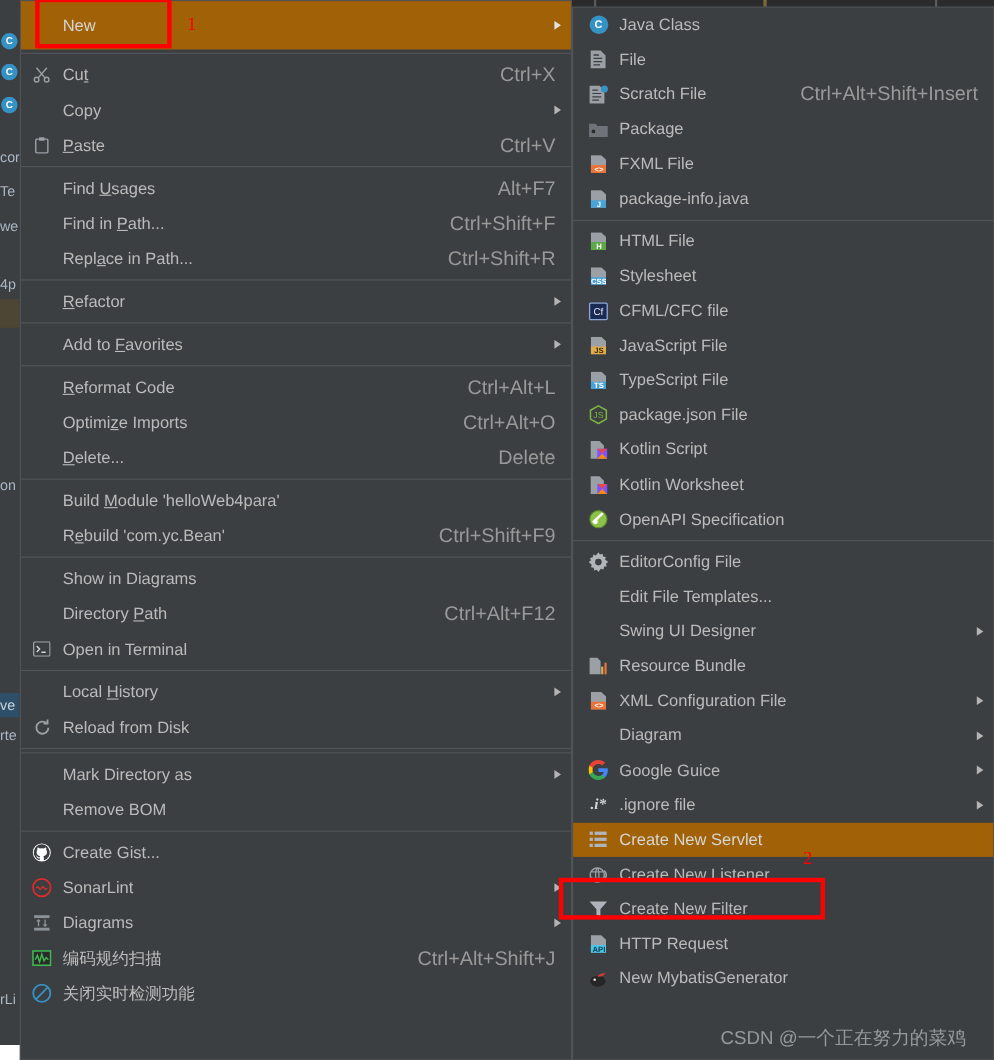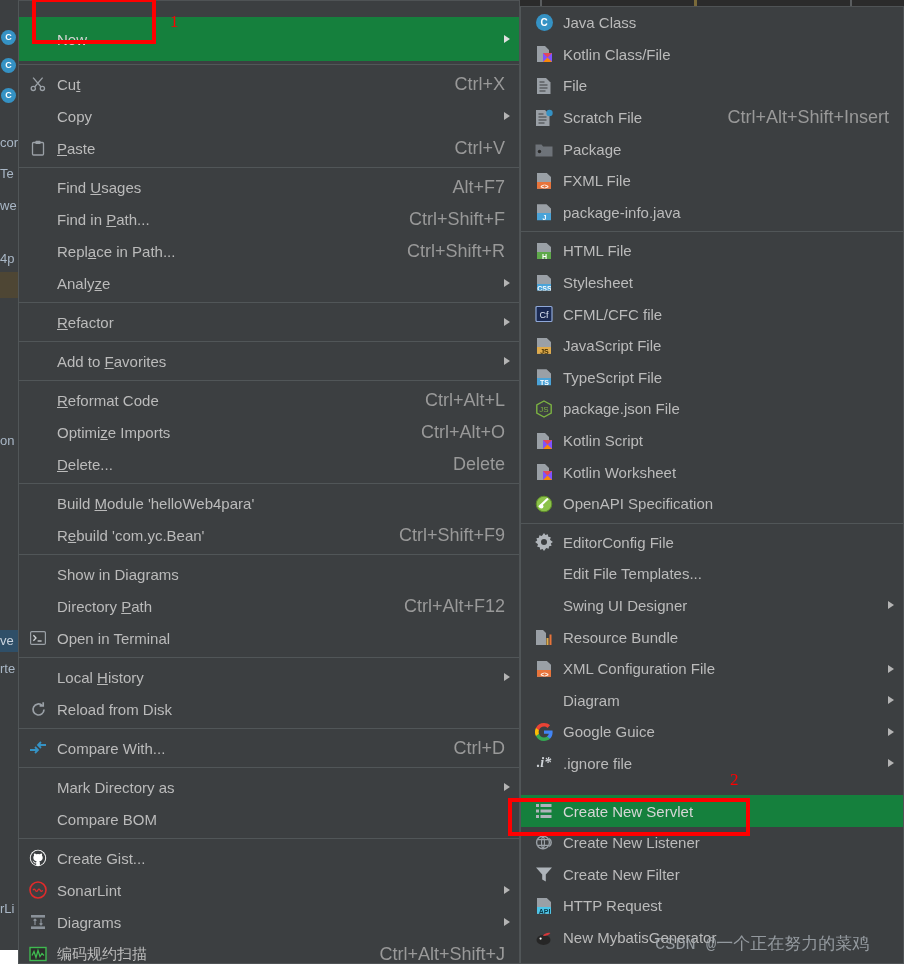--- a/index.html
+++ b/index.html
@@ -63,21 +63,21 @@
     display: flex; align-items: center;
     height: 32px;
     padding-left: 38px; padding-right: 14px;
     white-space: nowrap;
     cursor: default;
   }
   .mi .lbl { flex: 0 0 auto; color: #bbbbbb; }
   .mi .lbl u { text-decoration: underline; }
   .mi .spacer { flex: 1 1 auto; min-width: 14px; }
   .mi .accel { color: #999999; flex: 0 0 auto; font-size: 18px; }
-  .mi.sel { background: #15803d; margin-top: 16px; }
+  .mi.sel { background: #a16207; }
   .mi.sel .lbl, .mi.sel .accel { color: #d6d6d6; }
   .mi .ico {
     position: absolute; left: 10px; top: 50%; transform: translateY(-50%);
     width: 18px; height: 18px;
     display: flex; align-items: center; justify-content: center;
     font-size: 13px; line-height: 1;
   }
   .arrow {
     position: absolute; right: 9px; top: 50%; transform: translateY(-50%);
     width: 0; height: 0;
@@ -116,21 +116,21 @@
   }
   .rednum {
     position: absolute; color: #ff0000; font-size: 17px;
     font-family: "Liberation Serif", serif;
   }
 
   
   .watermark {
     position: absolute; color: #a7adb3; opacity: .82;
     font-size: 17px; white-space: nowrap;
-    font-family: Liberation Mono, monospace;
+    font-family: Liberation Sans, sans-serif;
   }
 </style>
 </head>
 <body>
 
 <div id="screen">
 
   <div class="ide-topbar">
     <div class="tick" style="left:57px;width:4px;background:#8cd98c;"></div>
     <div class="tick" style="left:74px;width:10px;background:#4a4d4f;"></div>
@@ -216,24 +216,20 @@
     <div class="mi">
       <span class="lbl">Find in <u>P</u>ath...</span>
       <span class="spacer"></span>
       <span class="accel">Ctrl+Shift+F</span>
     </div>
     <div class="mi">
       <span class="lbl">Repl<u>a</u>ce in Path...</span>
       <span class="spacer"></span>
       <span class="accel">Ctrl+Shift+R</span>
     </div>
-    <div class="mi">
-      <span class="lbl">Analy<u>z</u>e</span>
-      <span class="arrow"></span>
-    </div>
 
     <div class="sep"></div>
 
     <div class="mi">
       <span class="lbl"><u>R</u>efactor</span>
       <span class="arrow"></span>
     </div>
 
     <div class="sep"></div>
 
@@ -303,40 +299,29 @@
         <svg width="17" height="17" viewBox="0 0 17 17">
             <path d="M14 8.5a5.5 5.5 0 1 1-1.7-4" fill="none" stroke="#9aa0a6" stroke-width="1.7"></path>
             <path d="M13.2 1.2v3.6h-3.6" fill="none" stroke="#9aa0a6" stroke-width="1.7"></path>
           </svg>
       </span>
       <span class="lbl">Reload from Disk</span>
     </div>
 
     <div class="sep"></div>
 
-    <div class="mi">
-      <span class="ico">
-        <svg width="18" height="16" viewBox="0 0 18 16">
-            <path d="M1 10h8M6 7l3 3-3 3" stroke="#3592c4" stroke-width="1.8" fill="none"></path>
-            <path d="M17 5H9m3-3-3 3 3 3" stroke="#3592c4" stroke-width="1.8" fill="none"></path>
-          </svg>
-      </span>
-      <span class="lbl">Compare With...</span>
-      <span class="spacer"></span>
-      <span class="accel">Ctrl+D</span>
-    </div>
 
     <div class="sep"></div>
 
     <div class="mi">
       <span class="lbl">Mark Directory as</span>
       <span class="arrow"></span>
     </div>
     <div class="mi">
-      <span class="lbl">Compare BOM</span>
+      <span class="lbl">Remove BOM</span>
     </div>
 
     <div class="sep"></div>
 
     <div class="mi">
       <span class="ico">
         <svg width="18" height="18" viewBox="0 0 18 18">
             <circle cx="9" cy="9" r="8.2" fill="#ffffff"></circle>
             <path d="M9 1.6a7.4 7.4 0 0 0-2.34 14.4c.37.07.5-.16.5-.36v-1.3c-2.06.45-2.5-.99-2.5-.99-.34-.86-.83-1.1-.83-1.1-.68-.46.05-.45.05-.45.75.05 1.14.77 1.14.77.67 1.14 1.75.81 2.18.62.07-.48.26-.81.47-1-1.64-.19-3.37-.82-3.37-3.66 0-.81.29-1.47.76-1.99-.08-.19-.33-.94.07-1.96 0 0 .62-.2 2.03.76a7 7 0 0 1 3.7 0c1.4-.96 2.02-.76 2.02-.76.4 1.02.15 1.77.08 1.96.47.52.76 1.18.76 1.99 0 2.85-1.74 3.47-3.39 3.65.27.23.51.69.51 1.38v2.05c0 .2.13.43.5.36A7.4 7.4 0 0 0 9 1.6z" fill="#3c3f41"></path>
           </svg>
@@ -389,31 +374,20 @@
 
   <div class="menu" id="right-menu">
 
     <div class="mi">
       <span class="ico">
           <span class="circ" style="background:#3592c4;">C</span>
         </span>
       <span class="lbl">Java Class</span>
     </div>
 
-    <div class="mi">
-      <span class="ico">
-        <svg width="18" height="18" viewBox="0 0 18 18">
-            <path d="M2 1h8l4 4v12H2z" fill="#9aa0a6"></path>
-            <path d="M8 8h9v9H8z" fill="#7f52ff"></path>
-            <path d="M8 8h9l-4.5 4.5z" fill="#e44857"></path>
-            <path d="M8 17l4.5-4.5L17 17z" fill="#f88909"></path>
-          </svg>
-      </span>
-      <span class="lbl">Kotlin Class/File</span>
-    </div>
 
     <div class="mi">
       <span class="ico">
         <svg width="16" height="18" viewBox="0 0 16 18">
             <path d="M1 1h9l4.5 4.5V17H1z" fill="#9aa0a6"></path>
             <path d="M3.5 5h5M3.5 8h8M3.5 11h8M3.5 14h6" stroke="#3c3f41" stroke-width="1.2"></path>
           </svg>
       </span>
       <span class="lbl">File</span>
     </div>

